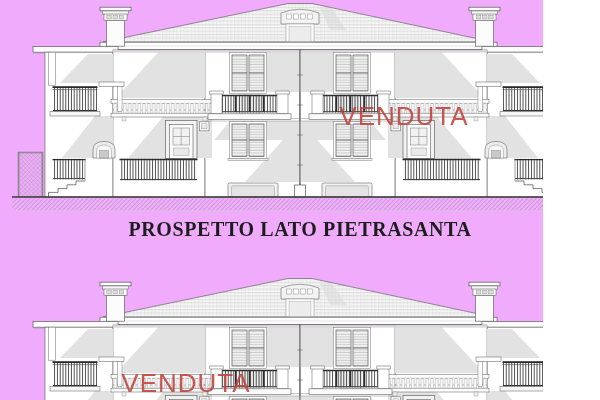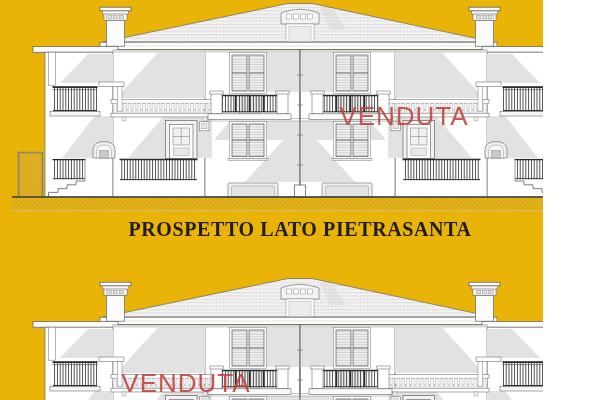--- a/index.html
+++ b/index.html
@@ -1,16 +1,16 @@
 <!DOCTYPE html>
 <html><head>
 <meta charset="utf-8">
 <style>
   html,body{margin:0;padding:0;background:#ffffff;}
-  #stage{width:543px;height:400px;position:relative;background:#eab308;overflow:hidden;}
+  #stage{width:543px;height:400px;position:relative;background:#f0abfc;overflow:hidden;}
   svg{display:block;}
   text{user-select:none;}
   .venduta{font-family:"Liberation Sans",sans-serif;font-size:26px;letter-spacing:1px;fill-opacity:.88;}
   .caption{font-family:"Liberation Serif",serif;font-size:20px;font-weight:bold;fill:#1d1d1d;letter-spacing:.6px;}
 </style>
 </head>
 <body>
 
 <div id="stage">
 <svg width="600" height="400" viewBox="0 0 600 400" xmlns="http://www.w3.org/2000/svg">

